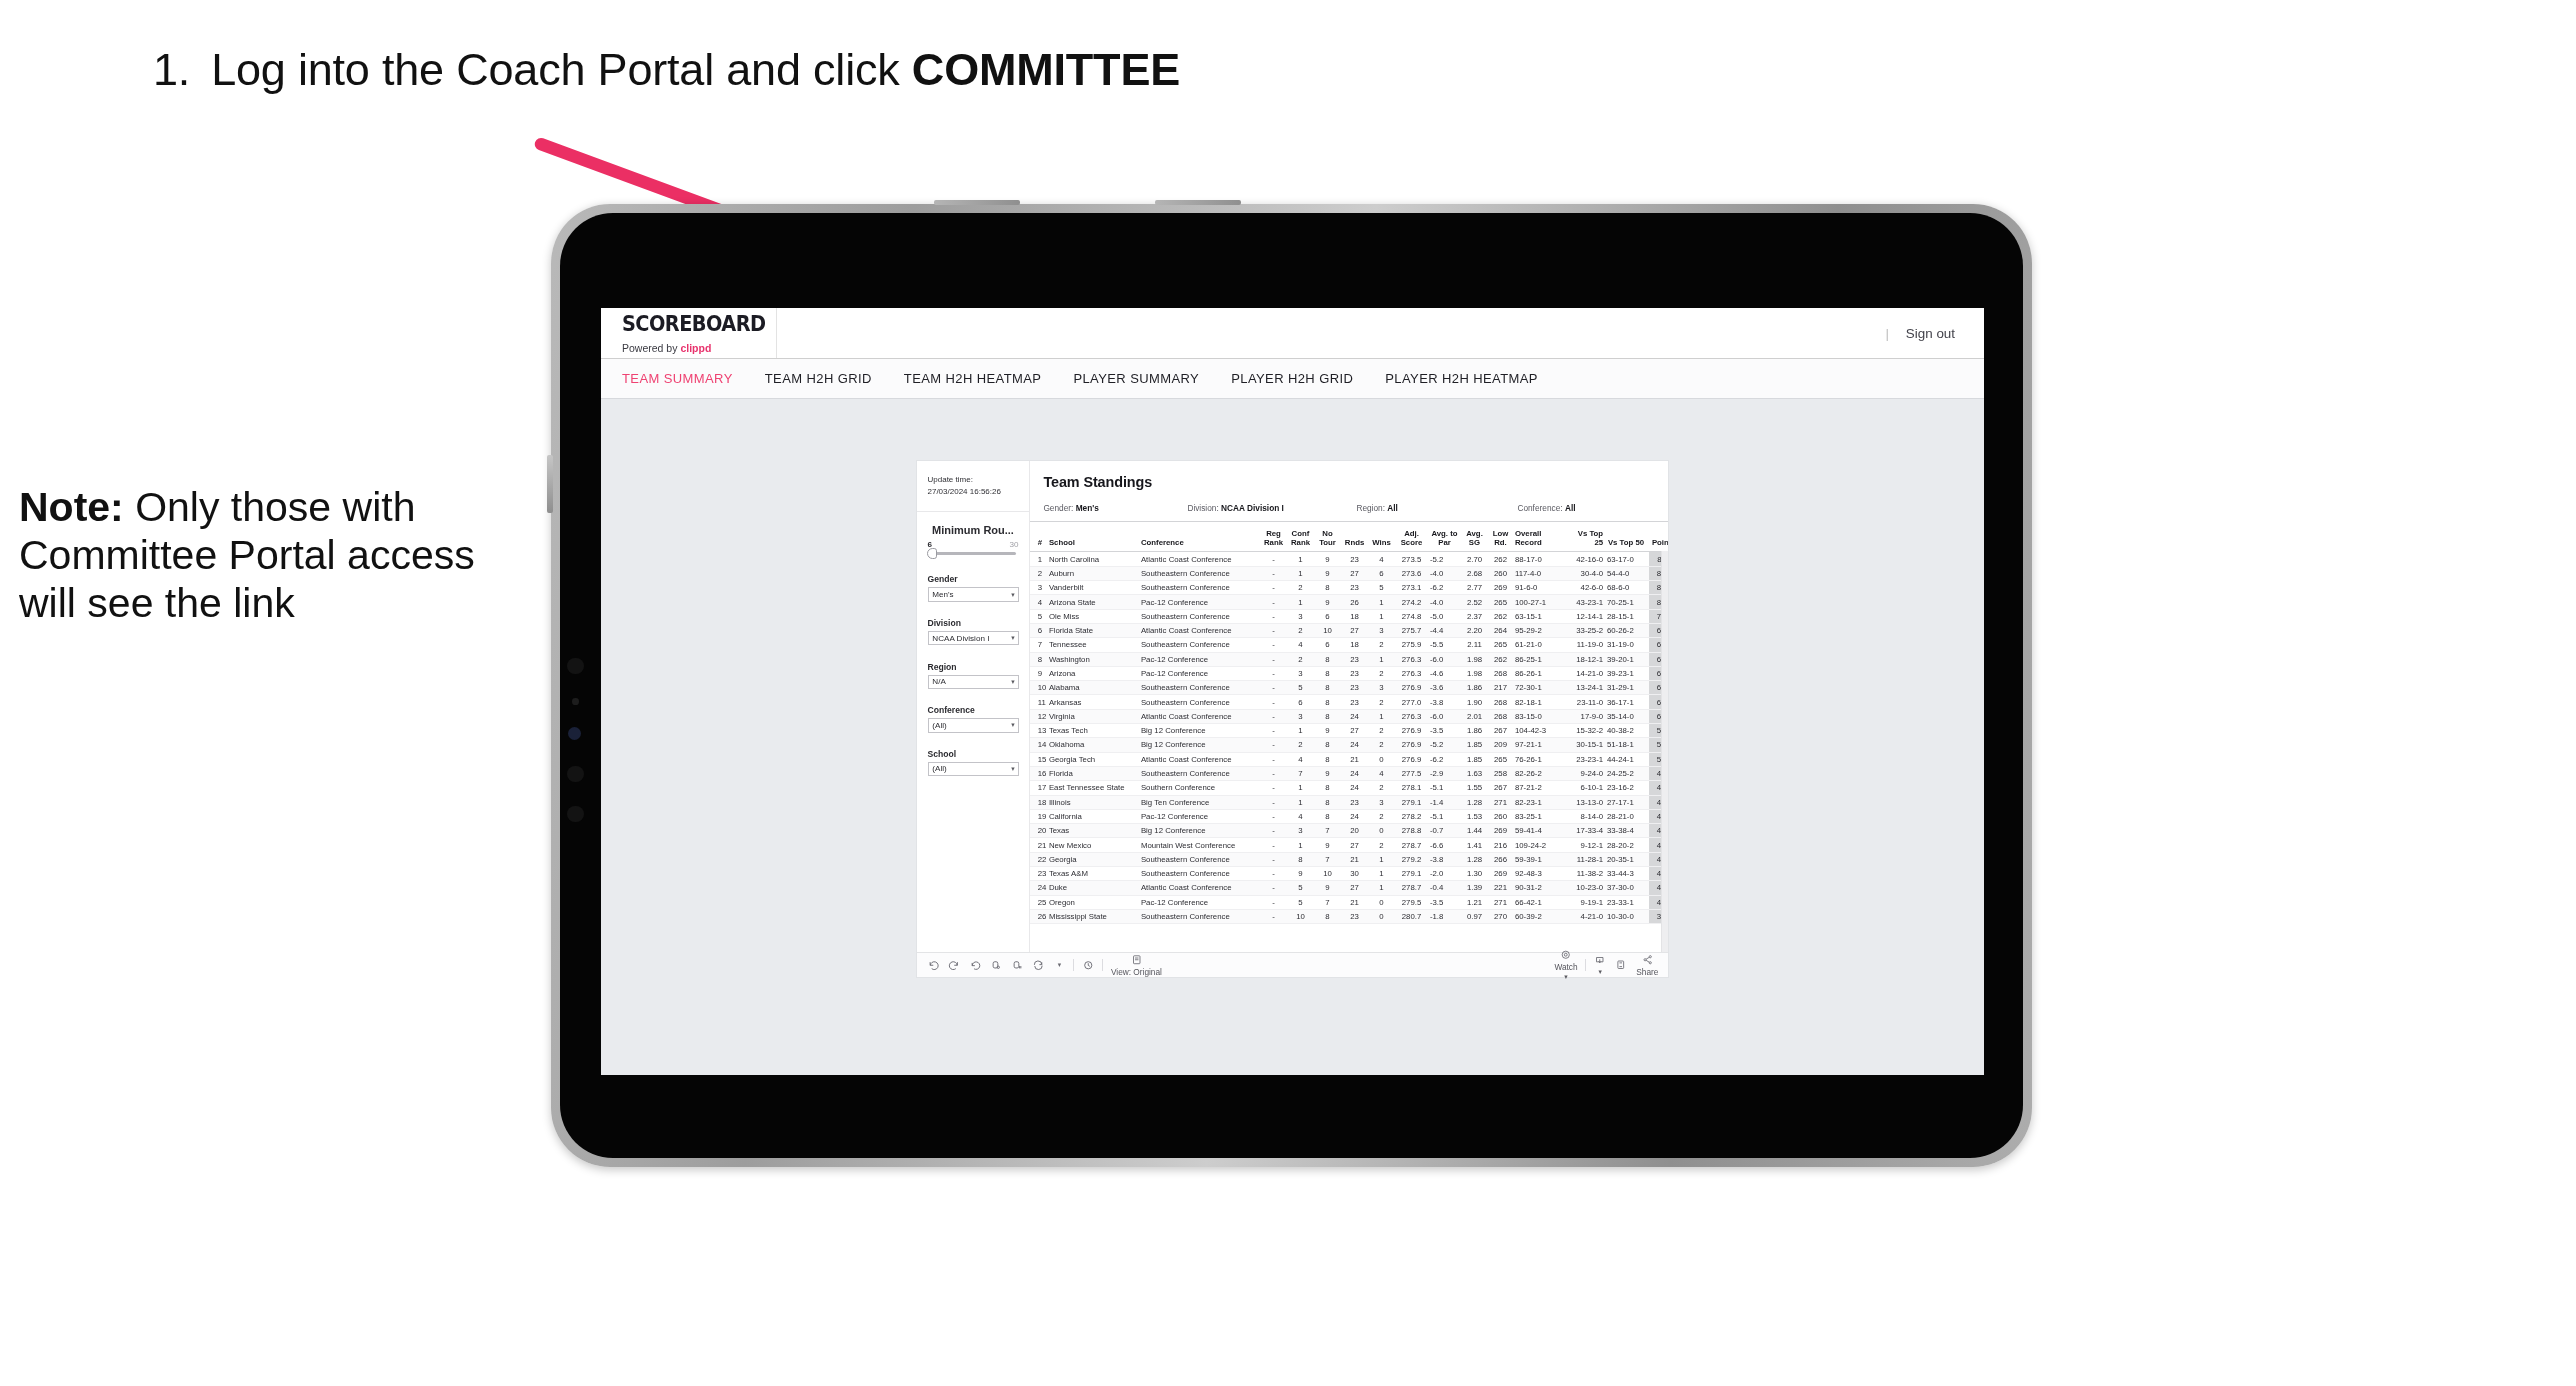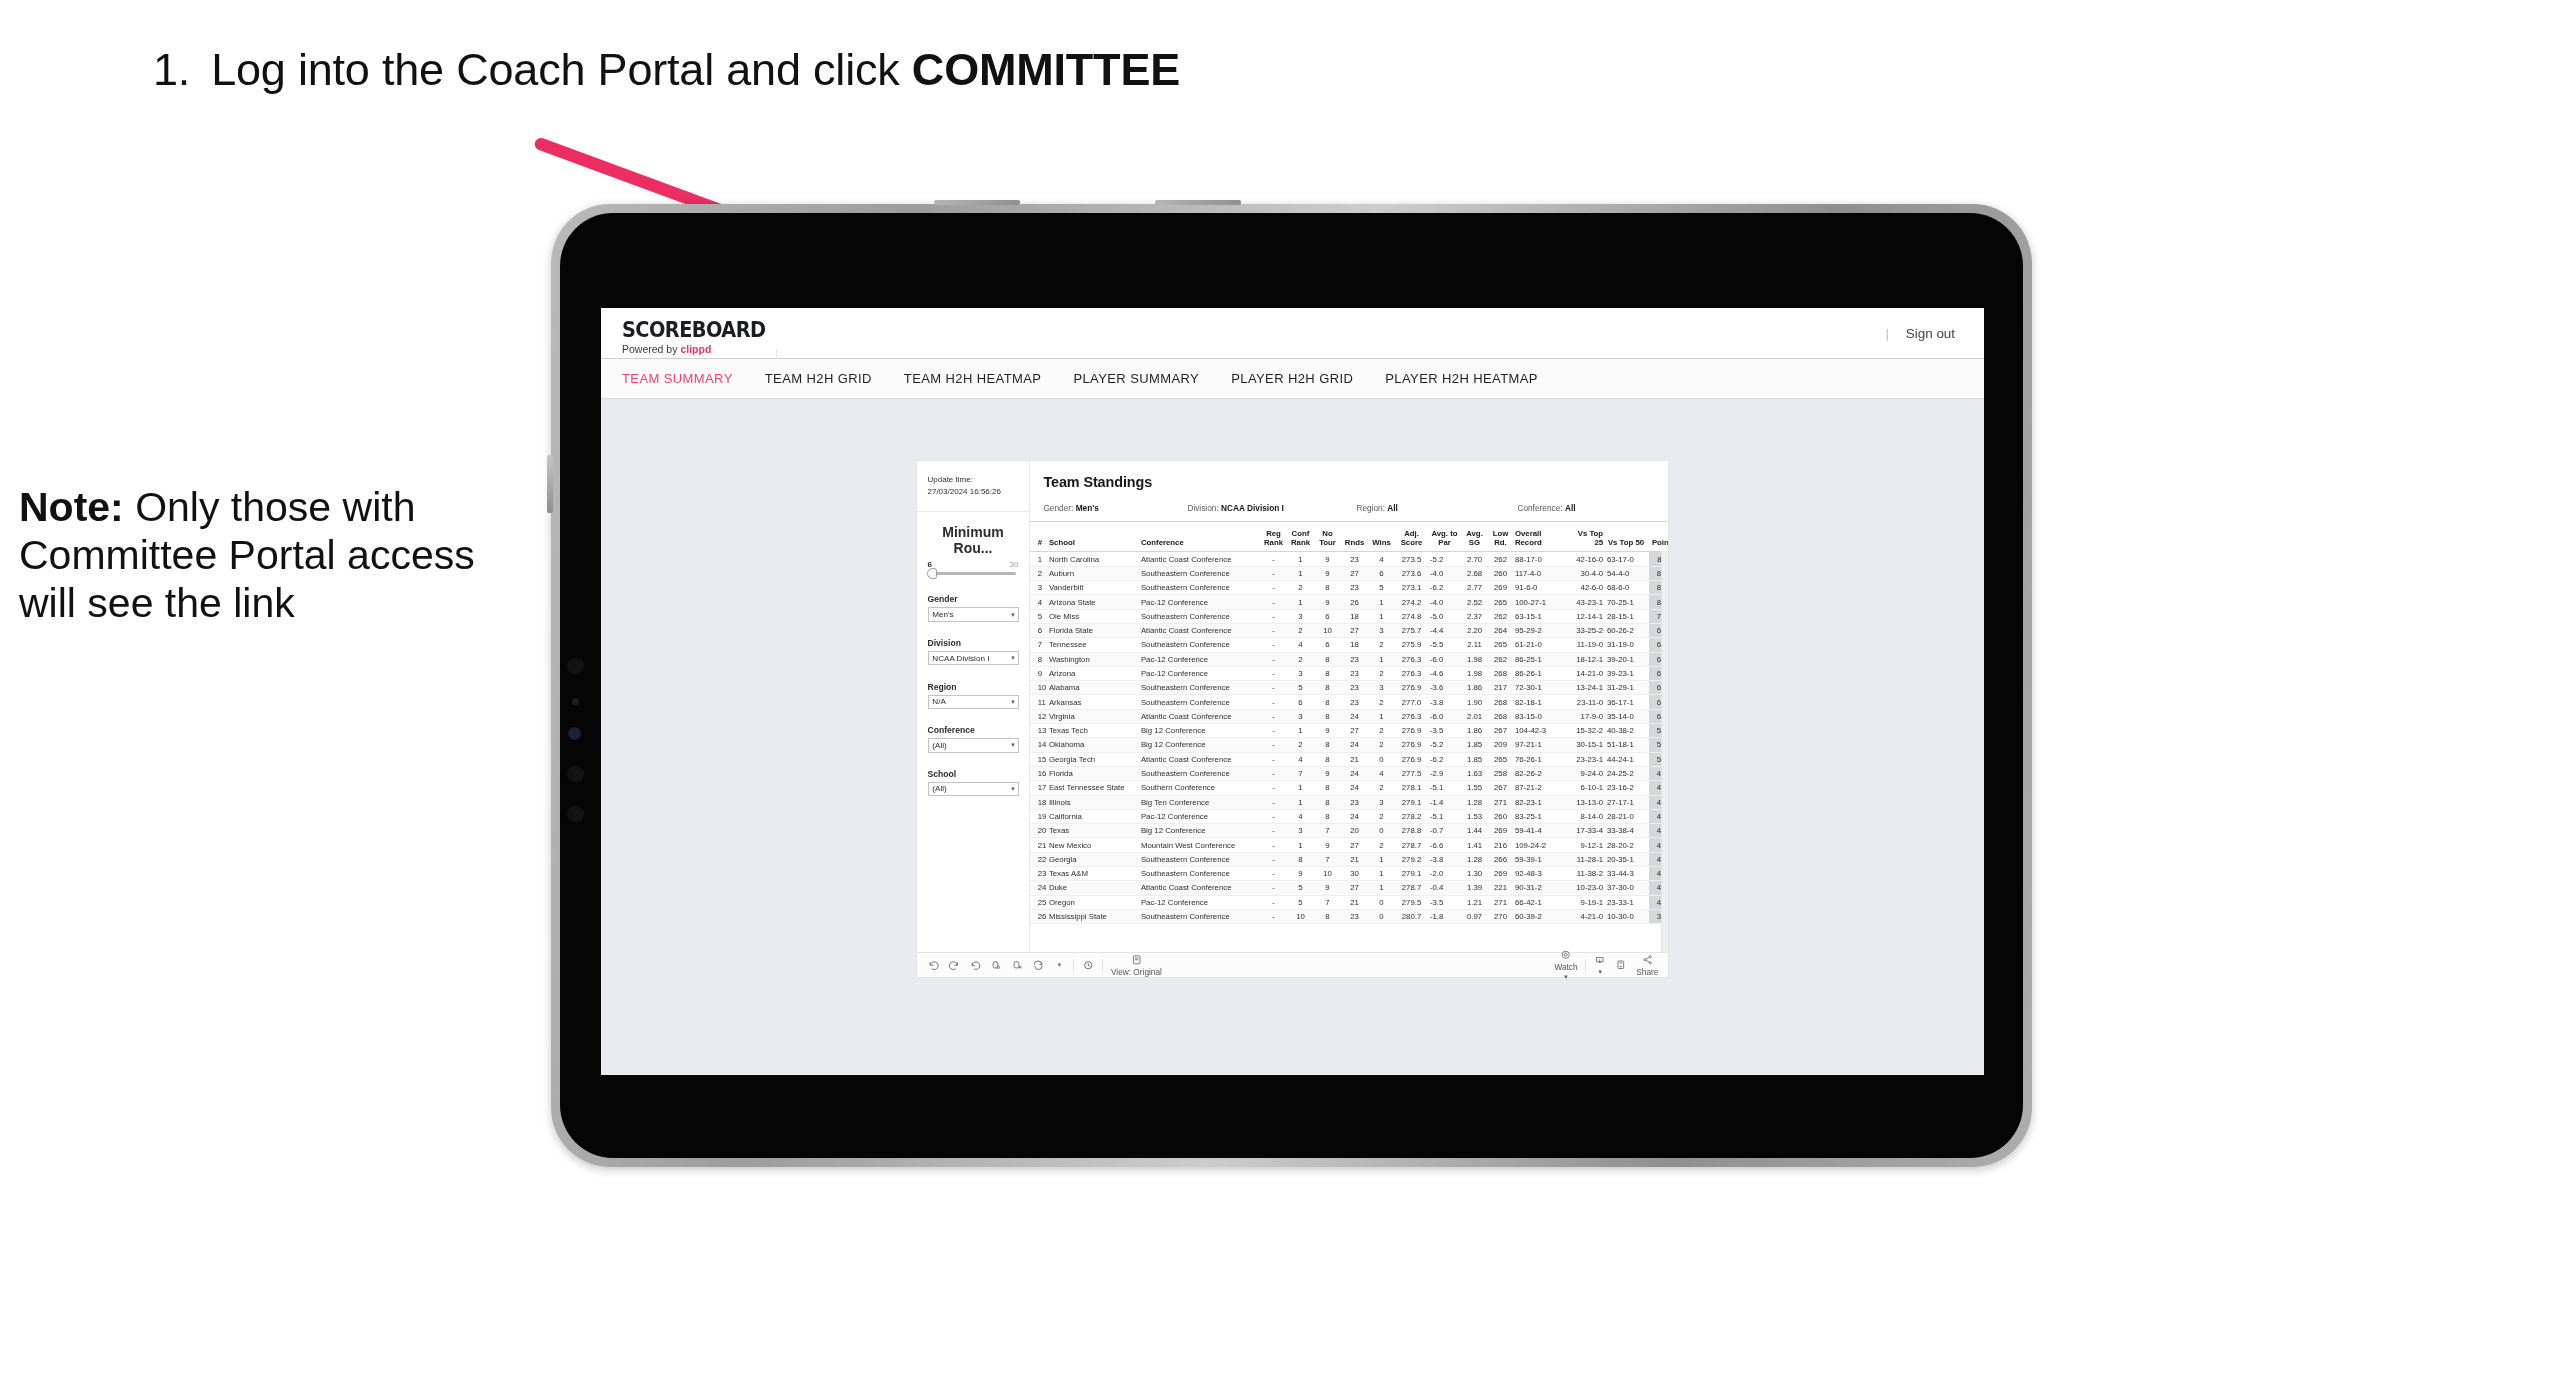--- a/index.html
+++ b/index.html
@@ -97,21 +97,21 @@
     height: 51px;
     background: #ffffff;
     display: flex;
     align-items: stretch;
     border-bottom: 1px solid #cfcfcf;
   }
   .brand-cell {
     width: 176px;
     padding: 5.8px 0 3.8px 21px;
     border-right: 1px solid #e3e3e3;
-    display: flex; flex-direction: column; justify-content: flex-end; margin-top: 41px;
+    display: flex; flex-direction: column; justify-content: space-between;
   }
   .brand-word {
     font-family: "DejaVu Sans", sans-serif;
     font-weight: bold;
     font-size: 21px;
     letter-spacing: -0.6px;
     color: #1c1c24;
     transform: scaleX(0.92);
     transform-origin: left center;
     line-height: 1.02;
@@ -192,21 +192,21 @@
     font-size: 8.1px;
     color: #2b2b30;
     flex-shrink: 0;
   }
   .update-time { line-height: 1.42; font-size: 8px; color: #303035; }
   .pane-rule { height: 1px; background: #e8e8ea; margin: 13.4px -10.5px 12.5px -10.5px; }
   .slider-group { margin-bottom: 19px; }
   .slider-title {
     text-align: center;
     font-weight: bold;
-    font-size: 14px;
+    font-size: 11px;
     color: #2b2b30;
     margin-bottom: 3.8px;
   }
   .slider-minmax {
     display: flex; justify-content: space-between;
     font-size: 8.1px;
     margin-bottom: 2.9px;
   }
   .slider-min { color: #2b2b30; font-weight: bold; }
   .slider-max { color: #a0a0a6; }

